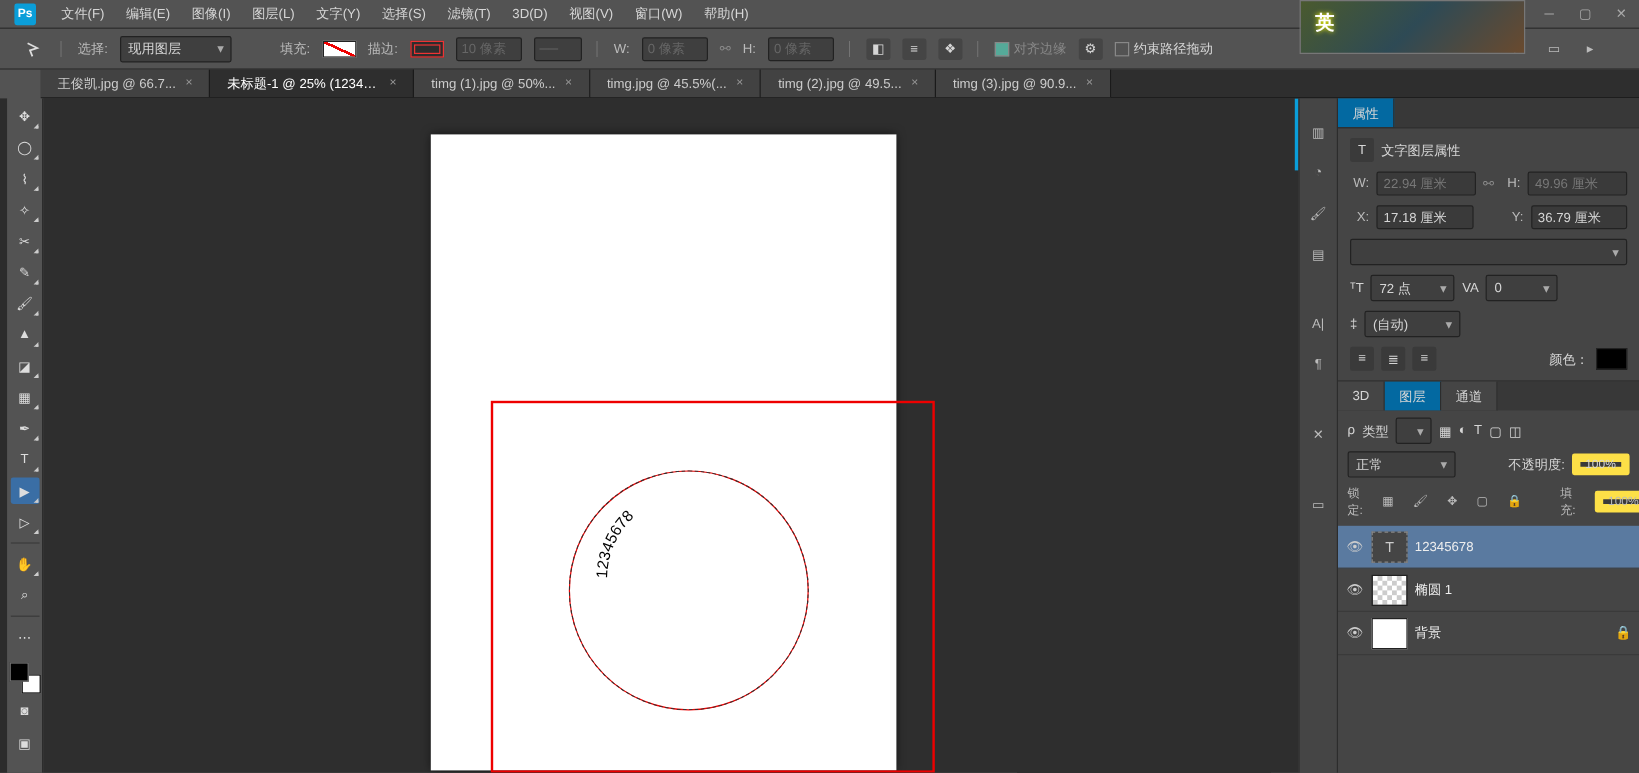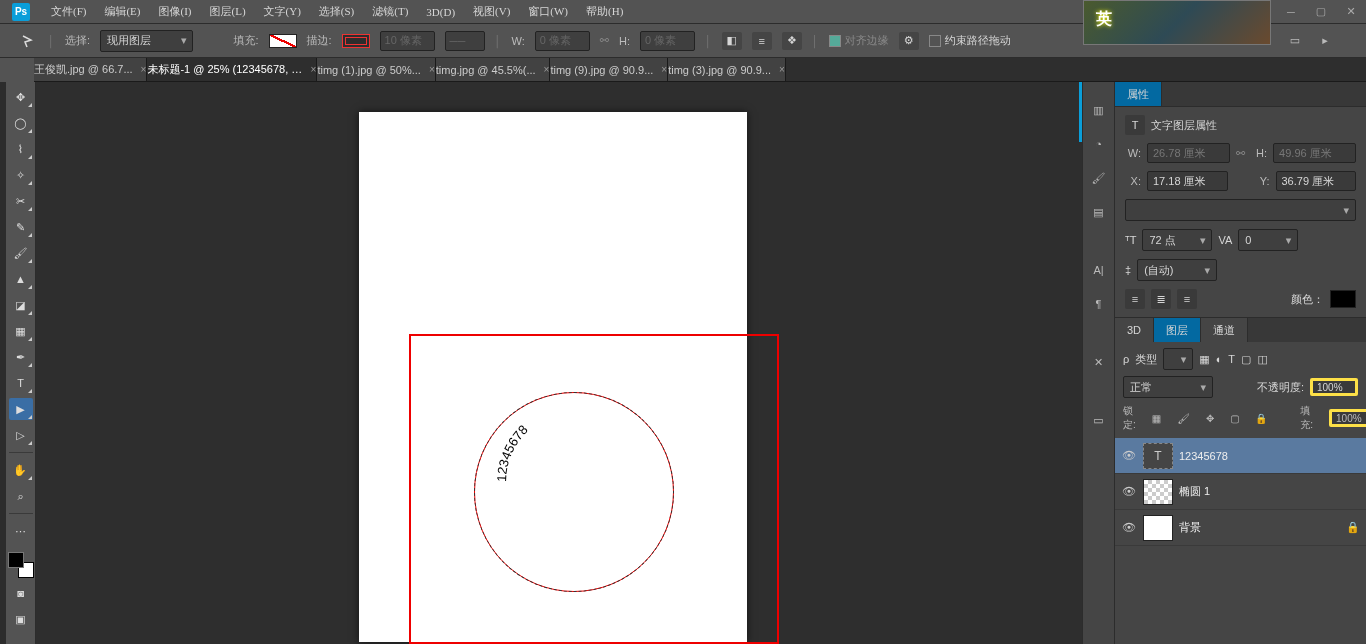--- a/index.html
+++ b/index.html
@@ -1,21 +1,21 @@
 <!DOCTYPE html>
 <html><head>
 <meta charset="utf-8">
 <style>
 * { margin:0; padding:0; box-sizing:border-box; font-family:"Microsoft YaHei",Arial,sans-serif; user-select:none; }
 body { background:#535353; width:1366px; height:644px; overflow:hidden; position:relative; color:#d6d6d6; font-size:11px; }
 
 
 .menubar { height:23px; background:#535353; display:flex; align-items:center; padding-left:12px; }
 .ps-logo { width:18px; height:18px; background:#0a9ed9; color:#fff; font-weight:bold; font-size:10px; display:flex; align-items:center; justify-content:center; margin-right:12px; border-radius:2px;}
-.menu-item { padding:0 9px; height:23px; display:flex; align-items:center; cursor:default;font-family:Liberation Serif, serif; }
+.menu-item { padding:0 9px; height:23px; display:flex; align-items:center; cursor:default; }
 .win-ctrl { position:absolute; top:0; right:0; display:flex; }
 .win-btn { width:30px; height:23px; display:flex; align-items:center; justify-content:center; color:#aaa; }
 .banner { position:absolute; top:0; right:95px; width:188px; height:45px; background:linear-gradient(135deg,#4a5a2e,#2e4a55,#6a4a2e); border:1px solid #777; overflow:hidden; z-index:5;}
 .banner::after{content:"英";position:absolute;left:12px;top:8px;color:#fff;font-size:16px;font-weight:bold;text-shadow:0 0 4px #ff0;}
 
 
 .optbar { height:35px; background:#535353; border-top:1px solid #2c2c2c; border-bottom:1px solid #2c2c2c; display:flex; align-items:center; padding-left:18px; gap:10px; }
 .opt-arrow { width:20px; height:20px; display:flex; align-items:center; justify-content:center;}
 .opt-sel { background:#3f3f3f; border:1px solid #222; height:22px; padding:0 6px; display:flex; align-items:center; gap:30px; border-radius:2px;}
 .opt-lbl { color:#bbb; }
@@ -26,21 +26,21 @@
 .num-field{ background:#3f3f3f; border:1px solid #222; height:20px; width:55px; padding:0 4px; display:flex; align-items:center; color:#888; border-radius:2px;}
 .num-field.dim{ color:#666;}
 .ico-opt{ width:20px; height:18px; background:#454545; border-radius:2px; display:flex; align-items:center; justify-content:center; }
 .chk{ width:12px; height:12px; border:1px solid #888; display:inline-block; margin-right:4px; vertical-align:middle;}
 .chk.on{ background:#5a9; }
 .opt-right{ margin-left:auto; display:flex; align-items:center; gap:12px; padding-right:32px;}
 .search-ico,.panel-ico{ width:18px; height:18px; display:flex; align-items:center; justify-content:center; color:#bbb;}
 
 
 .doctabs{ height:24px; background:#2e2e2e; display:flex; align-items:stretch; margin-left:34px; border-bottom:1px solid #1a1a1a;}
-.doctab{ padding:0 0; display:flex; align-items:center; gap:8px; background:#424242; border-right:1px solid #1a1a1a; color:#ccc; max-width:170px;}
+.doctab{ padding:0 14px; display:flex; align-items:center; gap:8px; background:#424242; border-right:1px solid #1a1a1a; color:#ccc; max-width:170px;}
 .doctab.active{ background:#2e2e2e; color:#fff; }
 .doctab .x{ color:#999; font-size:10px; }
 .doctab span.t{ white-space:nowrap; overflow:hidden; text-overflow:ellipsis;}
 
 
 .workspace{ position:absolute; top:82px; left:0; right:0; bottom:0; display:flex; }
 .dock-col{ width:6px; background:#2c2c2c;}
 .toolbox{ width:30px; background:#535353; display:flex; flex-direction:column; align-items:center; gap:4px; padding-top:4px; border-right:1px solid #2c2c2c;}
 .tool{ width:24px; height:22px; display:flex; align-items:center; justify-content:center; border-radius:2px; position:relative; color:#ddd;}
 .tool.active{ background:#3a6ea5; }
@@ -75,21 +75,21 @@
 .prop-in.dim{color:#777;}
 .prop-dd{ background:#3f3f3f; border:1px solid #222; height:22px; display:flex; align-items:center; padding:0 6px; flex:1; border-radius:2px; position:relative;}
 .prop-dd::after{content:"▾"; position:absolute; right:6px; color:#aaa;}
 .ico-sq{ width:20px; height:20px; background:#3a3a3a; display:flex; align-items:center; justify-content:center; border-radius:2px;}
 .align-row{ display:flex; gap:6px; align-items:center; margin-top:6px;}
 .clr-sw{ width:26px; height:18px; background:#000; border:1px solid #222;}
 
 .layerpanel{ flex:1; border-top:1px solid #2c2c2c; display:flex; flex-direction:column; min-height:0;}
 .layer-controls{ padding:6px 8px; display:flex; flex-direction:column; gap:6px;}
 .lctl-row{ display:flex; align-items:center; gap:6px;}
-.mini-in{ background:#3a3a3a; border:3px solid #fde047; height:18px; width:48px; padding:0 4px; display:flex; align-items:center; border-radius:2px; font-size:10px;}
+.mini-in{ background:#3a3a3a; border:7px solid #fde047; height:18px; width:48px; padding:0 4px; display:flex; align-items:center; border-radius:2px; font-size:10px;}
 .lock-row{ display:flex; align-items:center; gap:16px; font-size:10px; color:#bbb;}
 .lock-row .ic{ width:14px; height:14px; display:flex; align-items:center; justify-content:center;}
 .layer-list{ flex:1; overflow:auto;}
 .layer{ height:36px; display:flex; align-items:center; gap:6px; padding:0 6px; border-bottom:1px solid #3a3a3a;}
 .layer.sel{ background:#5a7aa0;}
 .eye{ width:16px; text-align:center; color:#ccc;}
 .thumb{ width:30px; height:26px; background:#fff; border:1px solid #222; display:flex; align-items:center; justify-content:center; color:#333; font-size:12px;}
 .thumb.trans{ background:repeating-conic-gradient(#ccc 0 25%,#fff 0 50%) 0 0/8px 8px;}
 .thumb.t-frame{ border:1px dashed #888; background:#454545; color:#ccc;}
 .layer .nm{ flex:1; color:#eee; font-size:11px;}
@@ -178,21 +178,21 @@
     </div>
   <div class="doctab">
       <span class="t">timg (1).jpg @ 50%...</span>
       <span class="x">×</span>
     </div>
   <div class="doctab">
       <span class="t">timg.jpg @ 45.5%(...</span>
       <span class="x">×</span>
     </div>
   <div class="doctab">
-      <span class="t">timg (9).jpg @ 90.9...</span>
+      <span class="t">timg (2).jpg @ 49.5...</span>
       <span class="x">×</span>
     </div>
   <div class="doctab">
       <span class="t">timg (3).jpg @ 90.9...</span>
       <span class="x">×</span>
     </div>
 </div>
 
 <div class="workspace">
   <div class="dock-col"></div>
@@ -257,21 +257,21 @@
     <div class="panel-tabs">
       <div class="ptab active">属性</div>
     </div>
     <div class="prop-body">
       <div class="prop-row">
         <div class="ico-sq">T</div>
         <span>文字图层属性</span>
       </div>
       <div class="prop-row">
         <span class="lbl">W:</span>
-        <div class="prop-in dim">26.78 厘米</div>
+        <div class="prop-in dim">22.94 厘米</div>
         <span style="color:#888">⚯</span>
         <span class="lbl">H:</span>
         <div class="prop-in dim">49.96 厘米</div>
       </div>
       <div class="prop-row">
         <span class="lbl">X:</span>
         <div class="prop-in">17.18 厘米</div>
         <span style="width:14px"></span>
         <span class="lbl">Y:</span>
         <div class="prop-in">36.79 厘米</div>

